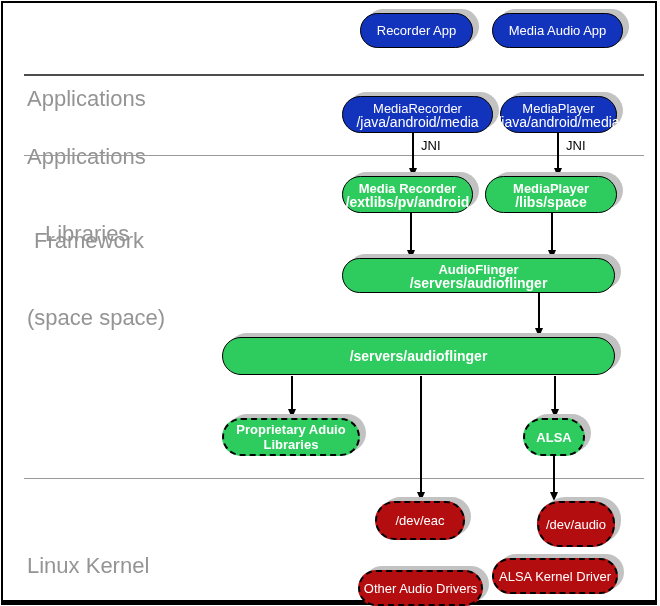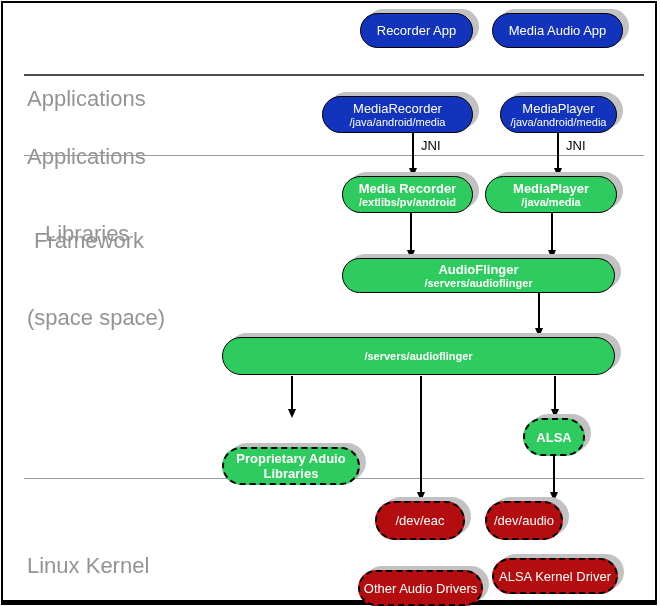--- a/index.html
+++ b/index.html
@@ -13,21 +13,21 @@
   .sep.dark{background:#4d4d4d;height:2px;}
   .pill{position:absolute;border:1.5px solid #000;border-radius:22px;
         display:flex;flex-direction:column;align-items:center;justify-content:center;
         color:#fff;text-align:center;box-shadow:6px -4px 0 0 var(--shadow-gray,#c2c2c2);
         box-sizing:border-box;}
   .pill.blue{background:var(--app-blue,#1233bb);}
   .pill.green{background:var(--lib-green,#2ecc5e);font-weight:bold;}
   .pill.red{background:var(--kernel-red,#b40d10);}
   .pill.dashed{border:2px dashed #000;}
   .t1{font-size:13px;line-height:15px;}
-  .t2{font-size:11px;line-height:13px;}
+  .t2{font-size:14px;line-height:13px;}
   .arrow{position:absolute;width:1px;}
   .arrow .line{position:absolute;left:0;top:0;bottom:4px;width:1.5px;background:#000;}
   .arrow .head{position:absolute;left:-3.5px;bottom:-1px;width:0;height:0;
                border-left:4.5px solid transparent;border-right:4.5px solid transparent;
                border-top:9px solid #000;}
   .edge-label{position:absolute;color:#000;font-size:13px;}
 </style>
 </head>
 <body>
 
@@ -52,21 +52,21 @@
 <div class="sep" style="top:155px;"></div>
 <div class="sep" style="top:478px;"></div>
 
 <div class="pill blue" style="left:360px;top:13px;width:113px;height:35px;">
   <div class="t1">Recorder App</div>
 </div>
 <div class="pill blue" style="left:492px;top:13px;width:131px;height:35px;">
   <div class="t1">Media Audio App</div>
 </div>
 
-<div class="pill blue" style="left:322px;top:96px;width:151px;height:37px;text-align:center;">
+<div class="pill blue" style="left:342px;top:96px;width:151px;height:37px;text-align:center;">
   <div class="t1">MediaRecorder</div>
   <div class="t2">/java/android/media</div>
 </div>
 <div class="pill blue" style="left:500px;top:96px;width:117px;height:37px;">
   <div class="t1">MediaPlayer</div>
   <div class="t2">/java/android/media</div>
 </div>
 
 <div class="arrow" style="left:412px;top:133px;height:43px;">
     <div class="line"></div>
@@ -78,21 +78,21 @@
     <div class="head"></div>
   </div>
 <div class="edge-label" style="left:566px;top:138px;">JNI</div>
 
 <div class="pill green" style="left:342px;top:176px;width:131px;height:37px;">
   <div class="t1">Media Recorder</div>
   <div class="t2">/extlibs/pv/android</div>
 </div>
 <div class="pill green" style="left:485px;top:176px;width:132px;height:37px;">
   <div class="t1">MediaPlayer</div>
-  <div class="t2">/java/media</div>
+  <div class="t2">/libs/space</div>
 </div>
 
 <div class="arrow" style="left:410px;top:213px;height:45px;">
     <div class="line"></div>
     <div class="head"></div>
   </div>
 <div class="arrow" style="left:551px;top:213px;height:45px;">
     <div class="line"></div>
     <div class="head"></div>
   </div>
@@ -117,37 +117,37 @@
   </div>
 <div class="arrow" style="left:420px;top:376px;height:124px;">
     <div class="line"></div>
     <div class="head"></div>
   </div>
 <div class="arrow" style="left:554px;top:376px;height:41px;">
     <div class="line"></div>
     <div class="head"></div>
   </div>
 
-<div class="pill green dashed" style="left:222px;top:418px;width:138px;height:38px;margin-top:29px;">
+<div class="pill green dashed" style="left:222px;top:418px;width:138px;height:38px;">
   <div class="t1">Proprietary Aduio</div>
   <div class="t1">Libraries</div>
 </div>
 <div class="pill green dashed" style="left:523px;top:418px;width:62px;height:38px;">
   <div class="t1">ALSA</div>
 </div>
 
 <div class="arrow" style="left:553px;top:456px;height:44px;">
     <div class="line"></div>
     <div class="head"></div>
   </div>
 
 <div class="pill red dashed" style="left:375px;top:501px;width:90px;height:39px;">
   <div class="t1">/dev/eac</div>
 </div>
-<div class="pill red dashed" style="left:485px;top:501px;width:78px;height:39px;">
+<div class="pill red dashed" style="left:537px;top:501px;width:78px;height:46px;">
   <div class="t1">/dev/audio</div>
 </div>
 <div class="pill red dashed" style="left:358px;top:570px;width:125px;height:36px;">
   <div class="t1">Other Audio Drivers</div>
 </div>
 <div class="pill red dashed" style="left:492px;top:558px;width:126px;height:36px;">
   <div class="t1">ALSA Kernel Driver</div>
 </div>
 
 </body></html>

